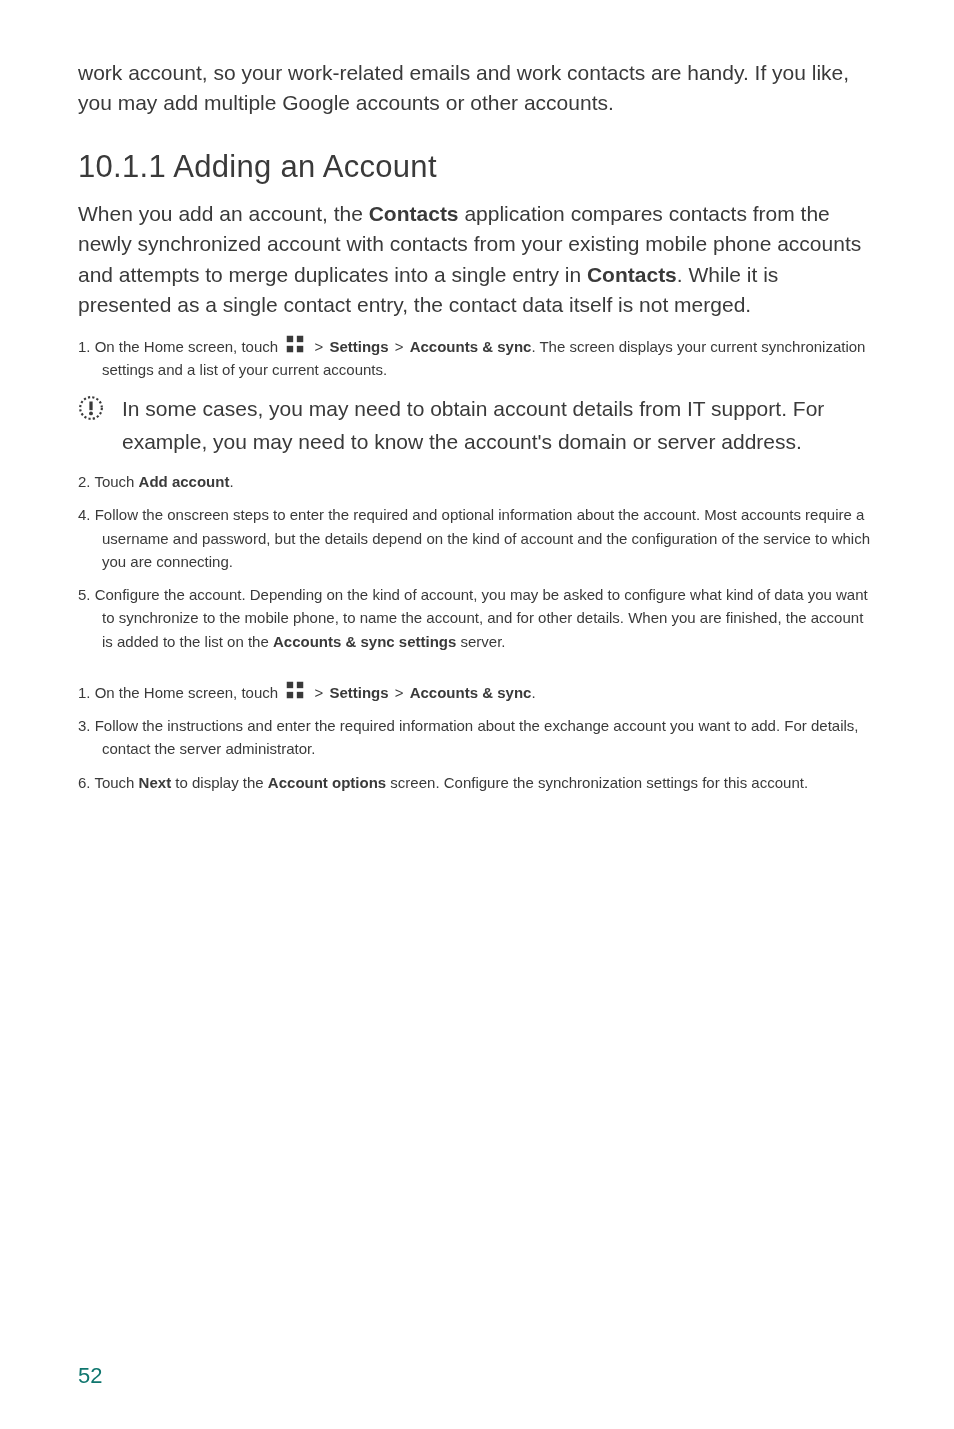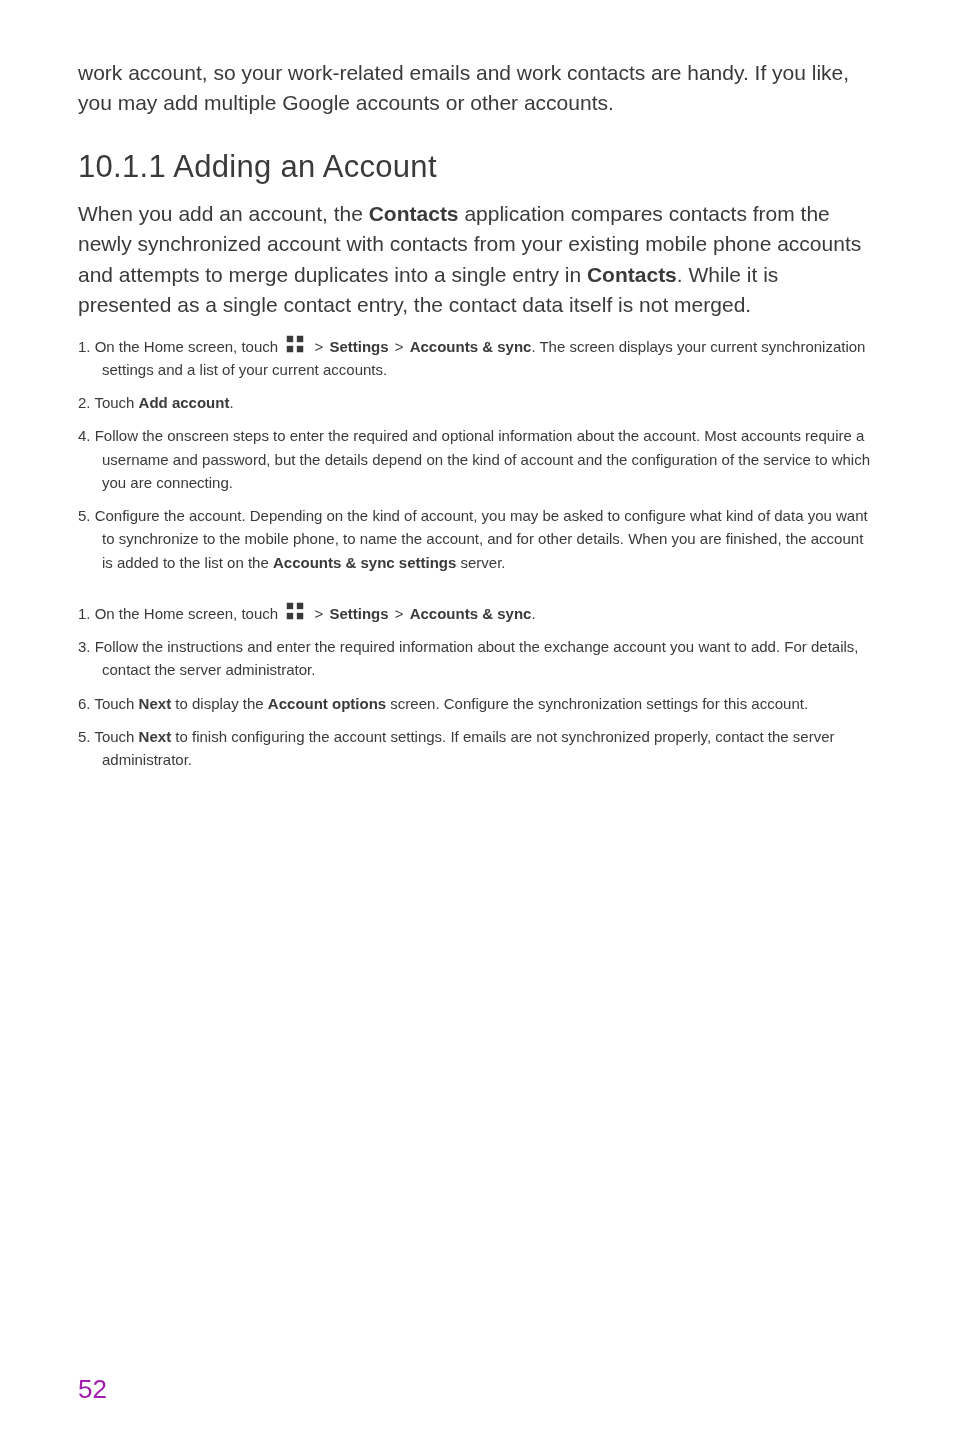--- a/index.html
+++ b/index.html
@@ -72,24 +72,24 @@
       height: 26px;
     }
     .apps-icon-svg {
       width: 22px;
       height: 22px;
       vertical-align: -3px;
       margin: 0 2px;
     }
     .page-number {
       position: absolute;
-      bottom: 24px;
+      bottom: 40px;
       left: 78px;
-      font-size: 26px;
-      color: #a21caf;
+      font-size: 22px;
+      color: #0f766e;
       font-stretch: condensed;
     }
     .gt {
       margin: 0 2px;
     }
     .section-block {
       margin-bottom: 26px;
     }
   </style>
 </head>
@@ -108,20 +108,30 @@
     <li>
       <span>1. On the Home screen, touch </span><svg class="apps-icon-svg" viewBox="0 0 24 24">
           <rect x="3" y="3" width="7" height="7" fill="#3a3a3a"></rect>
           <rect x="14" y="3" width="7" height="7" fill="#3a3a3a"></rect>
           <rect x="3" y="14" width="7" height="7" fill="#3a3a3a"></rect>
           <rect x="14" y="14" width="7" height="7" fill="#3a3a3a"></rect>
         </svg><span class="gt"> &gt; </span><span class="bold">Settings</span><span class="gt"> &gt; </span><span class="bold">Accounts &amp; sync</span><span>. The screen displays your current synchronization settings and a list of your current accounts.</span>
     </li>
   </ol>
 
+  <div class="note-block">
+    <div class="note-icon-wrap">
+      <svg class="note-icon-svg" viewBox="0 0 24 24">
+        <circle cx="12" cy="12" r="10" fill="none" stroke="#3a3a3a" stroke-width="2" stroke-dasharray="2,2"></circle>
+        <rect x="10.5" y="6" width="3" height="8" fill="#3a3a3a"></rect>
+        <circle cx="12" cy="17" r="1.8" fill="#3a3a3a"></circle>
+      </svg>
+    </div>
+    <div class="note-text">In some cases, you may need to obtain account details from IT support. For example, you may need to know the account's domain or server address.</div>
+  </div>
 
   <ol>
     <li>
       <span>2. Touch </span><span class="bold">Add account</span><span>.</span>
     </li>
     <li>4. Follow the onscreen steps to enter the required and optional information about the account. Most accounts require a username and password, but the details depend on the kind of account and the configuration of the service to which you are connecting.</li>
     <li>
       <span>5. Configure the account. Depending on the kind of account, you may be asked to configure what kind of data you want to synchronize to the mobile phone, to name the account, and for other details. When you are finished, the account is added to the list on the </span><span class="bold">Accounts &amp; sync settings</span><span> server.</span>
     </li>
   </ol>
@@ -135,19 +145,16 @@
           <rect x="3" y="3" width="7" height="7" fill="#3a3a3a"></rect>
           <rect x="14" y="3" width="7" height="7" fill="#3a3a3a"></rect>
           <rect x="3" y="14" width="7" height="7" fill="#3a3a3a"></rect>
           <rect x="14" y="14" width="7" height="7" fill="#3a3a3a"></rect>
         </svg><span class="gt"> &gt; </span><span class="bold">Settings</span><span class="gt"> &gt; </span><span class="bold">Accounts &amp; sync</span><span>.</span>
     </li>
     <li>3. Follow the instructions and enter the required information about the exchange account you want to add. For details, contact the server administrator.</li>
     <li>
       <span>6. Touch </span><span class="bold">Next</span><span> to display the </span><span class="bold">Account options</span><span> screen. Configure the synchronization settings for this account.</span>
     </li>
-    <li>
-      <span>5. Touch </span><span class="bold">Next</span><span> to finish configuring the account settings. If emails are not synchronized properly, contact the server administrator.</span>
-    </li>
   </ol>
 </div>
 
 <div class="page-number">52</div>
 
 </body></html>

